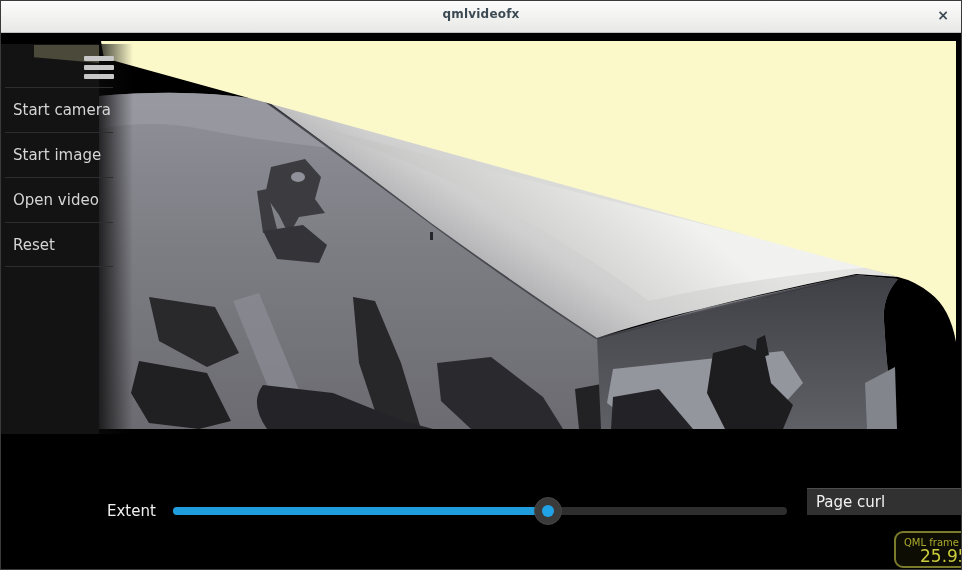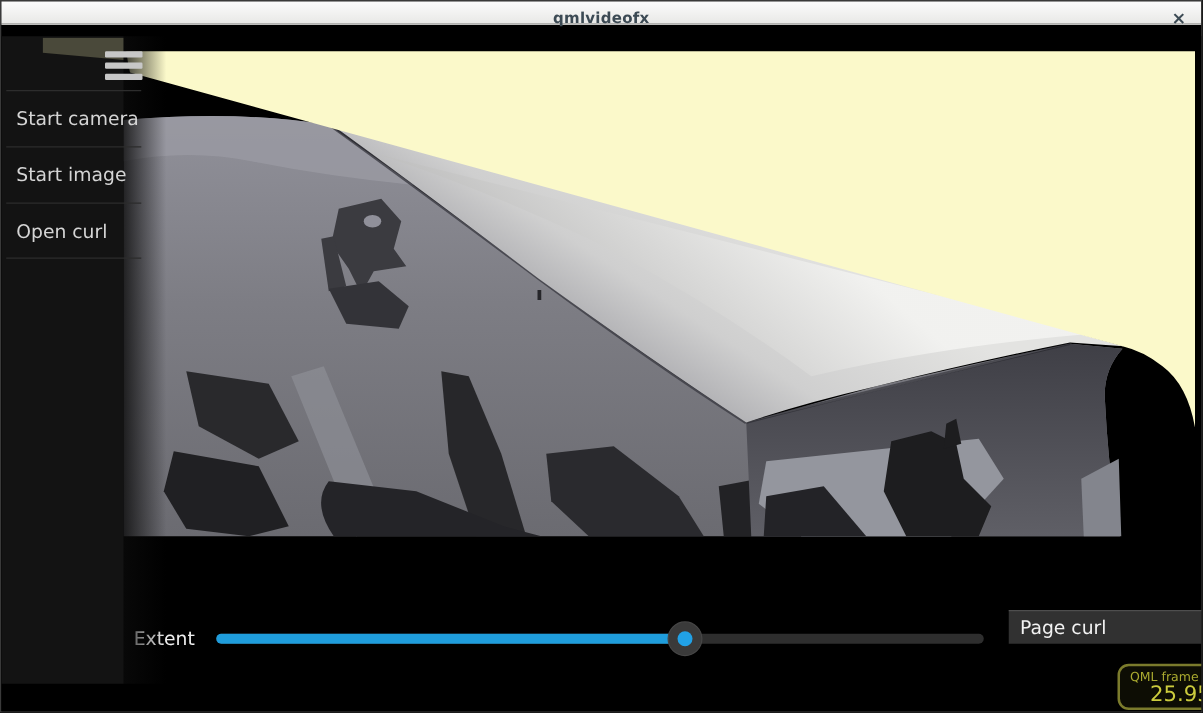--- a/index.html
+++ b/index.html
@@ -3,36 +3,36 @@
 <meta charset="utf-8">
 <style>
   html,body{margin:0;padding:0;background:#222;}
   *{box-sizing:border-box;font-family:"DejaVu Sans","Liberation Sans",sans-serif;}
   #window{
     position:relative;width:962px;height:570px;overflow:hidden;
     border:1px solid #3a3a3a;background:#000;
   }
   
   #titlebar{
-    position:absolute;left:0;top:0;width:100%;height:19px;z-index:50;
+    position:absolute;left:0;top:0;width:100%;height:32px;z-index:50;
     background:linear-gradient(#fcfcfc,#e8e8e6);
     border-bottom:1px solid #bdbdbb;
   }
   #title-text{
     position:absolute;left:0;right:0;top:6px;text-align:center;
     font-size:12px;font-weight:bold;color:#3c4a54;letter-spacing:0.2px;
   }
   #close-btn{
     position:absolute;right:9px;top:5px;width:18px;height:18px;line-height:18px;
     text-align:center;font-size:14px;font-weight:bold;color:#3c4a54;cursor:default;
   }
   
   #scene{position:absolute;left:0;top:0;z-index:0;}
   
-  #sidebar{position:absolute;left:0;top:28px;width:132px;height:518px;z-index:20;}
+  #sidebar{position:absolute;left:0;top:43px;width:132px;height:390px;z-index:20;}
   #sidebar .panel-core{position:absolute;left:0;top:0;width:98px;height:100%;background:#131313;}
   #sidebar .panel-fade{position:absolute;left:98px;top:0;width:34px;height:100%;
     background:linear-gradient(to right,rgba(10,10,10,0.80),rgba(10,10,10,0));}
   #olive-corner{position:absolute;left:33px;top:1px;width:65px;height:18px;background:#4a493a;
     clip-path:polygon(0 0,100% 0,100% 100%,0 68%);}
   #hamburger{position:absolute;left:83px;top:12px;width:30px;height:23px;}
   #hamburger .bar{width:30px;height:5px;margin-bottom:4px;background:#c7c7c7;border-radius:1px;}
   #menu{position:absolute;left:4px;top:43px;width:108px;}
   .menu-item{
     height:45px;line-height:45px;padding-left:8px;font-size:15px;color:#d5d5d5;
@@ -136,21 +136,22 @@
     <div class="panel-fade"></div>
     <div id="olive-corner"></div>
     <div id="hamburger">
       <div class="bar"></div>
       <div class="bar"></div>
       <div class="bar"></div>
     </div>
     <div id="menu">
       <div class="menu-item">Start camera</div>
       <div class="menu-item">Start image</div>
-      <div class="menu-item">Open curl</div>
+      <div class="menu-item">Open video</div>
+      <div class="menu-item">Reset</div>
     </div>
   </div>
 
   <div id="slider-track">
     <div id="slider-fill" style="width: 61%;"></div>
   </div>
   <div id="slider-handle" style="left: 532.54px;">
     <div class="dot"></div>
   </div>
 

